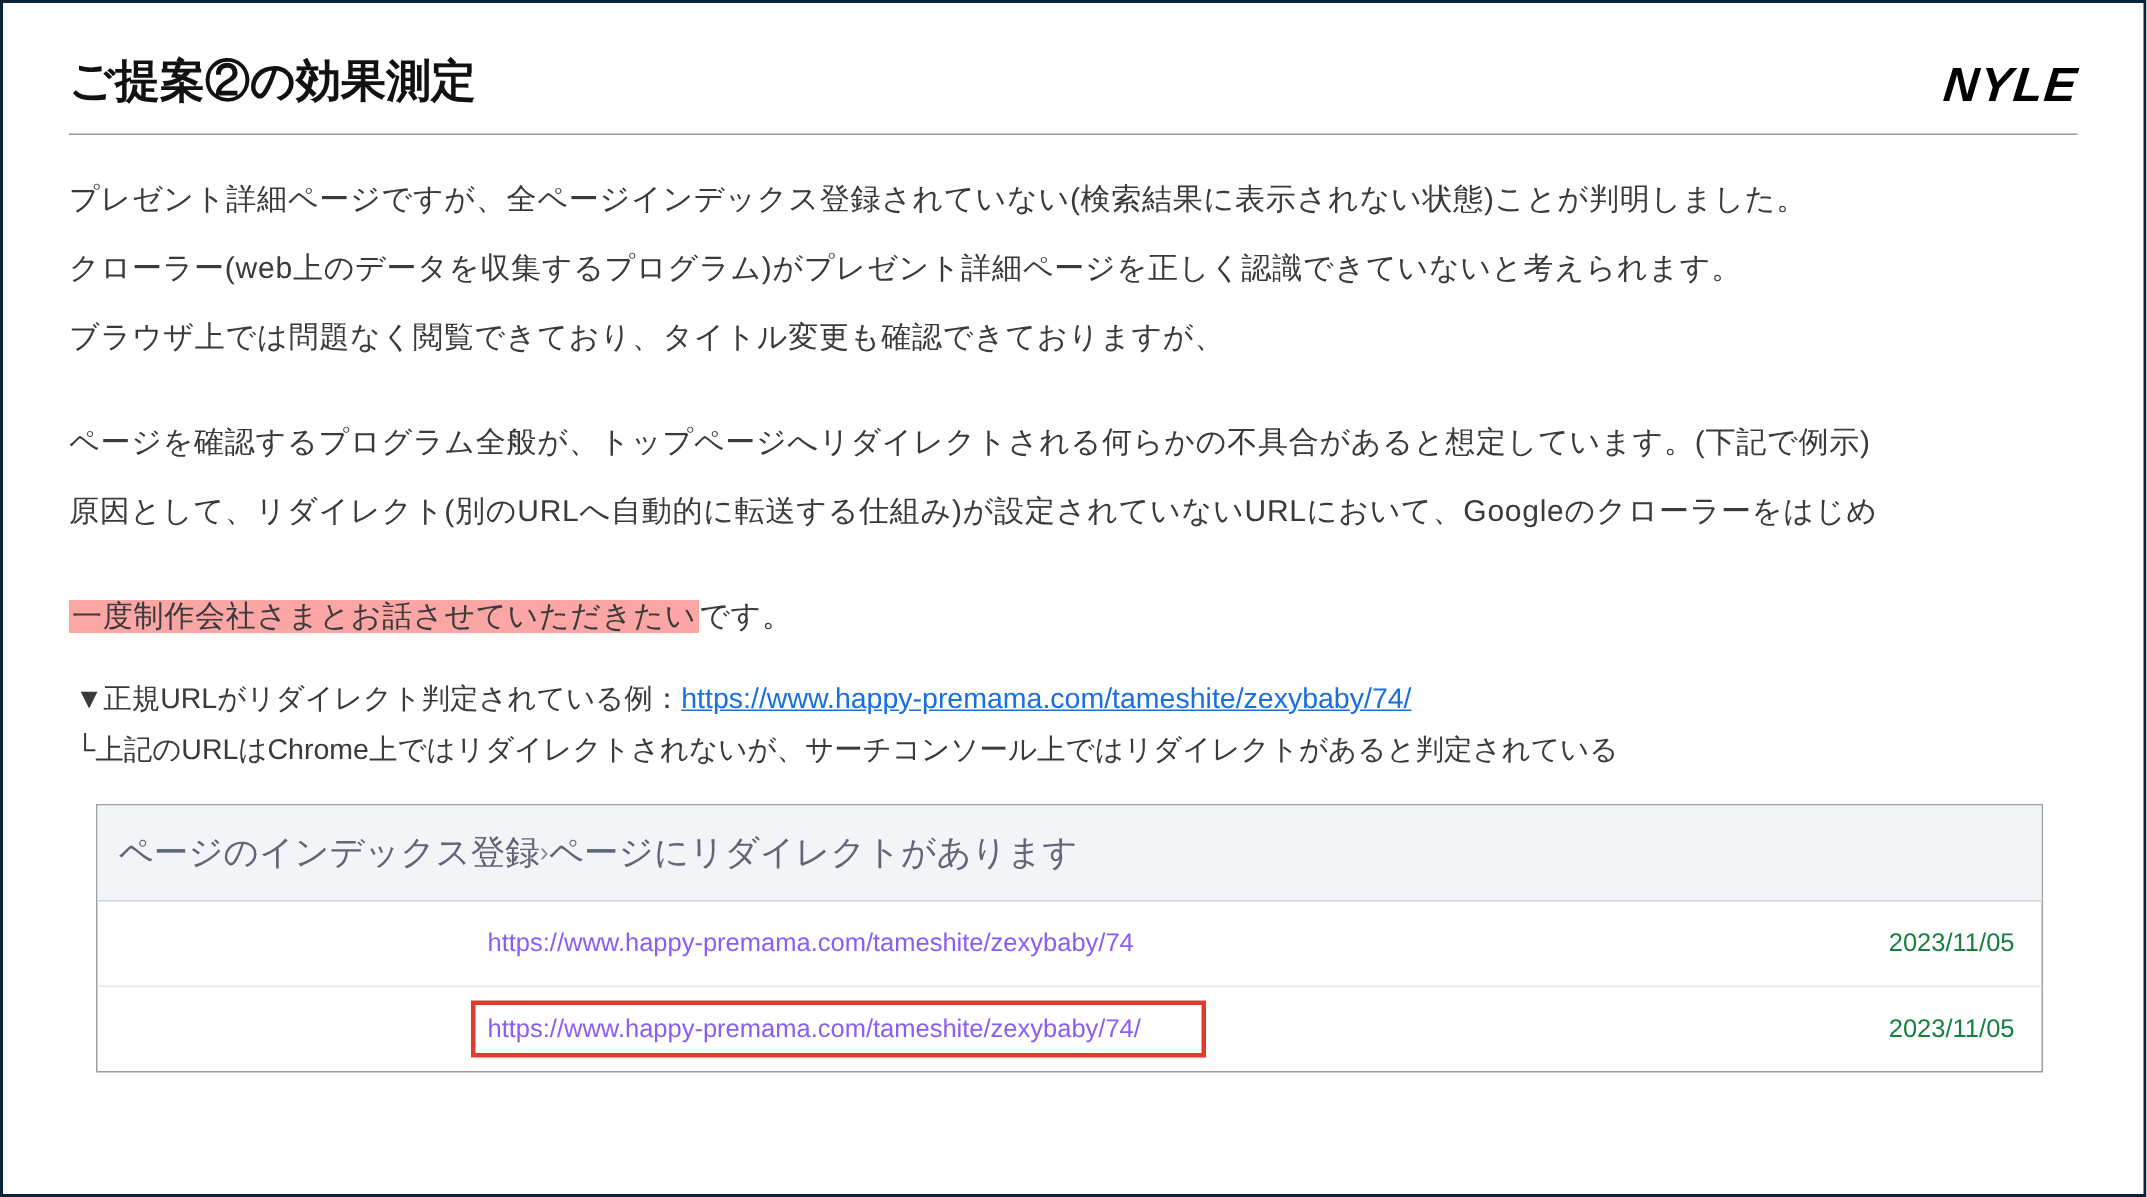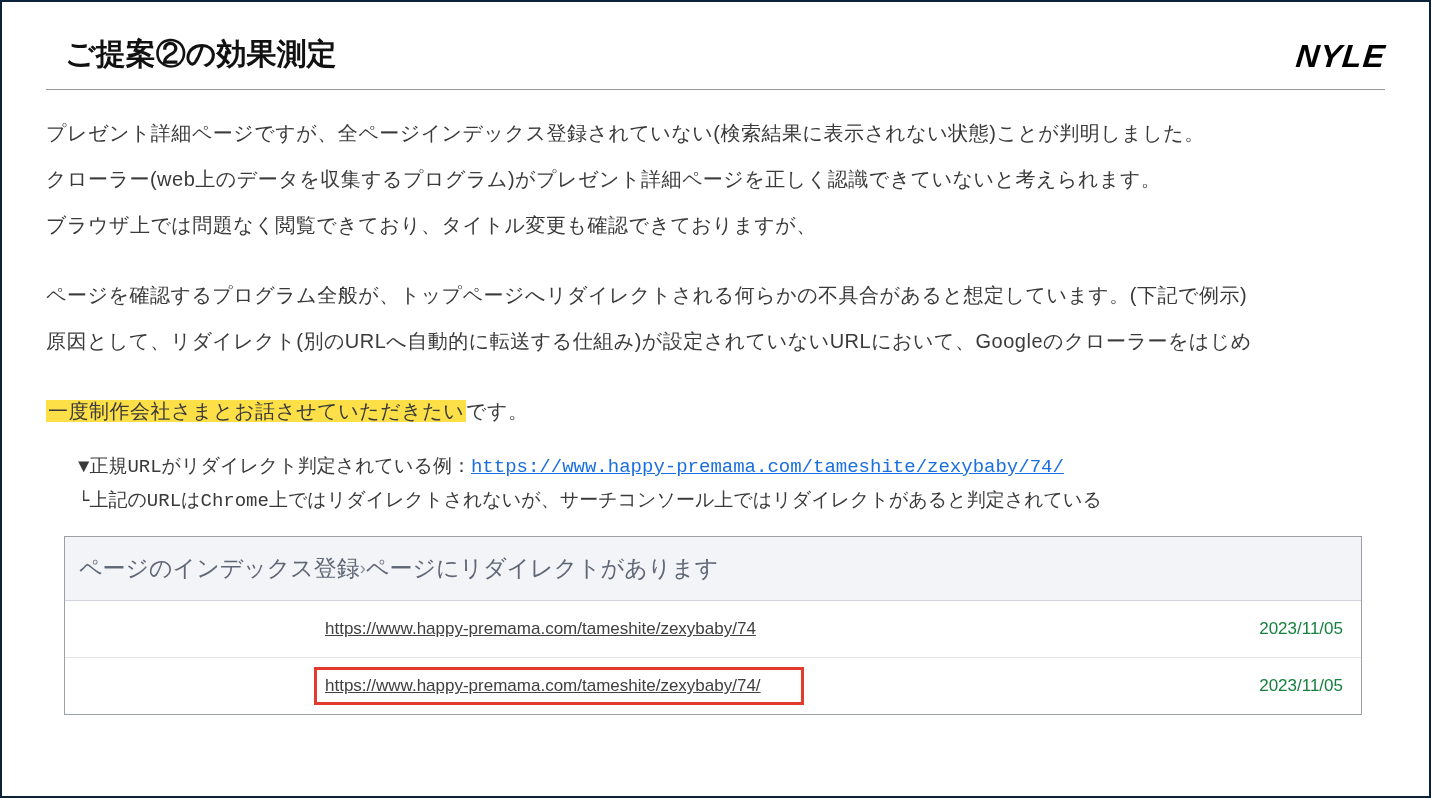--- a/index.html
+++ b/index.html
@@ -18,21 +18,20 @@
   }
   .header-row{
     display:flex;
     justify-content:space-between;
     align-items:flex-end;
   }
   .slide-title{
     font-size:30px;
     font-weight:700;
     color:#111;
-    margin-left:19px;
   }
   .logo{
     font-size:32px;
     font-weight:900;
     letter-spacing:1px;
     font-style:italic;
     color:#000;
     transform:skewX(-6deg);
   }
   .title-rule{
@@ -43,30 +42,29 @@
   .body-text{
     font-size:20px;
     line-height:1.9;
     color:#3a3a3a;
     letter-spacing:0.5px;
     margin-top:17px;
   }
   .body-text p{margin:0 0 8px 0;}
   .gap{height:24px;}
   .highlight{
-    background:#fde047;
+    background:#fca5a5;
     padding:0 2px;
   }
   .example-block{
     margin-top:20px;
-    margin-left:32px;
+    margin-left:4px;
     font-size:19px;
     color:#3a3a3a;
     line-height:1.8;
-    font-family:Liberation Mono, monospace;
   }
   .example-block .link{
     color:#1a6fe0;
     text-decoration:underline;
   }
   .sc-panel{
     margin-top:18px;
     margin-left:18px;
     width:1296px;
     border:1px solid #9aa0a6;
@@ -86,23 +84,22 @@
     display:flex;
     align-items:center;
     border-bottom:1px solid #e3e5e9;
     height:56px;
   }
   .sc-row:last-child{border-bottom:none;}
   .sc-left-pad{width:260px;height:100%;}
   .sc-url{
     flex:1;
     font-size:17px;
-    color:#404040;
+    color:#8b5cf6;
     font-family:Arial,sans-serif;
-    text-decoration:underline;
   }
   .sc-date{
     width:130px;
     font-size:17px;
     color:#15803d;
     font-family:Liberation Sans, sans-serif;
     text-align:right;
     padding-right:18px;
   }
   .sc-url.red-boxed{

